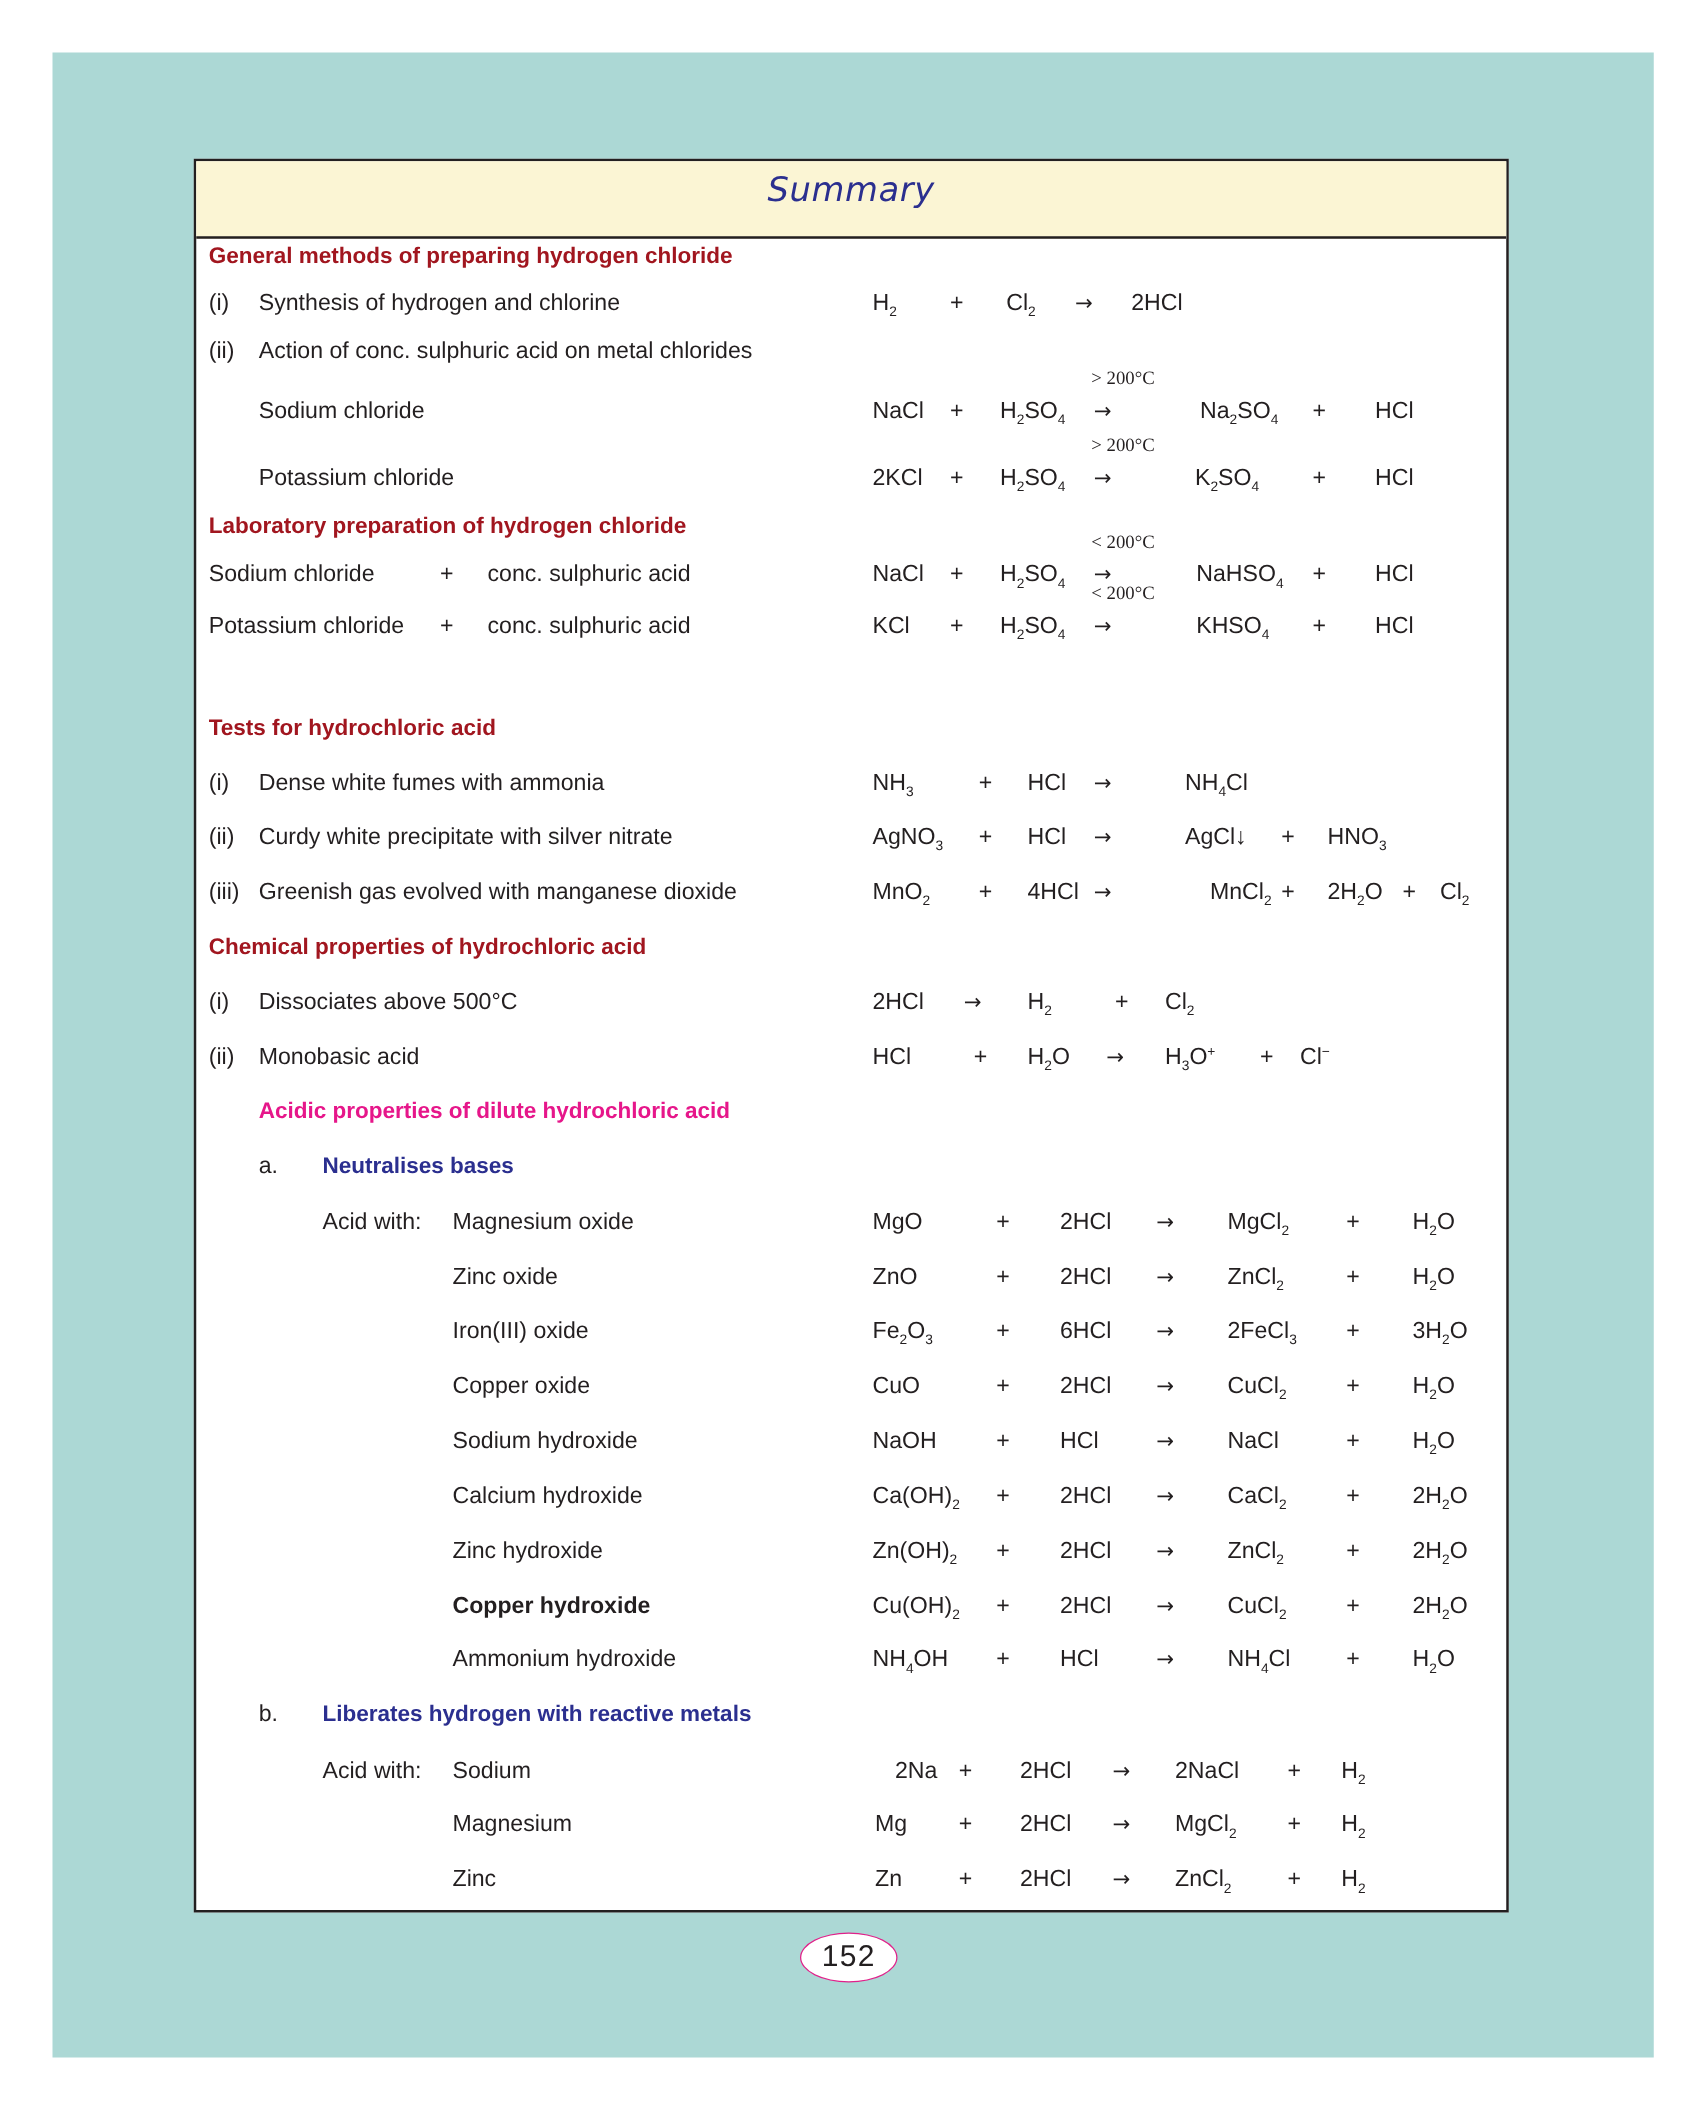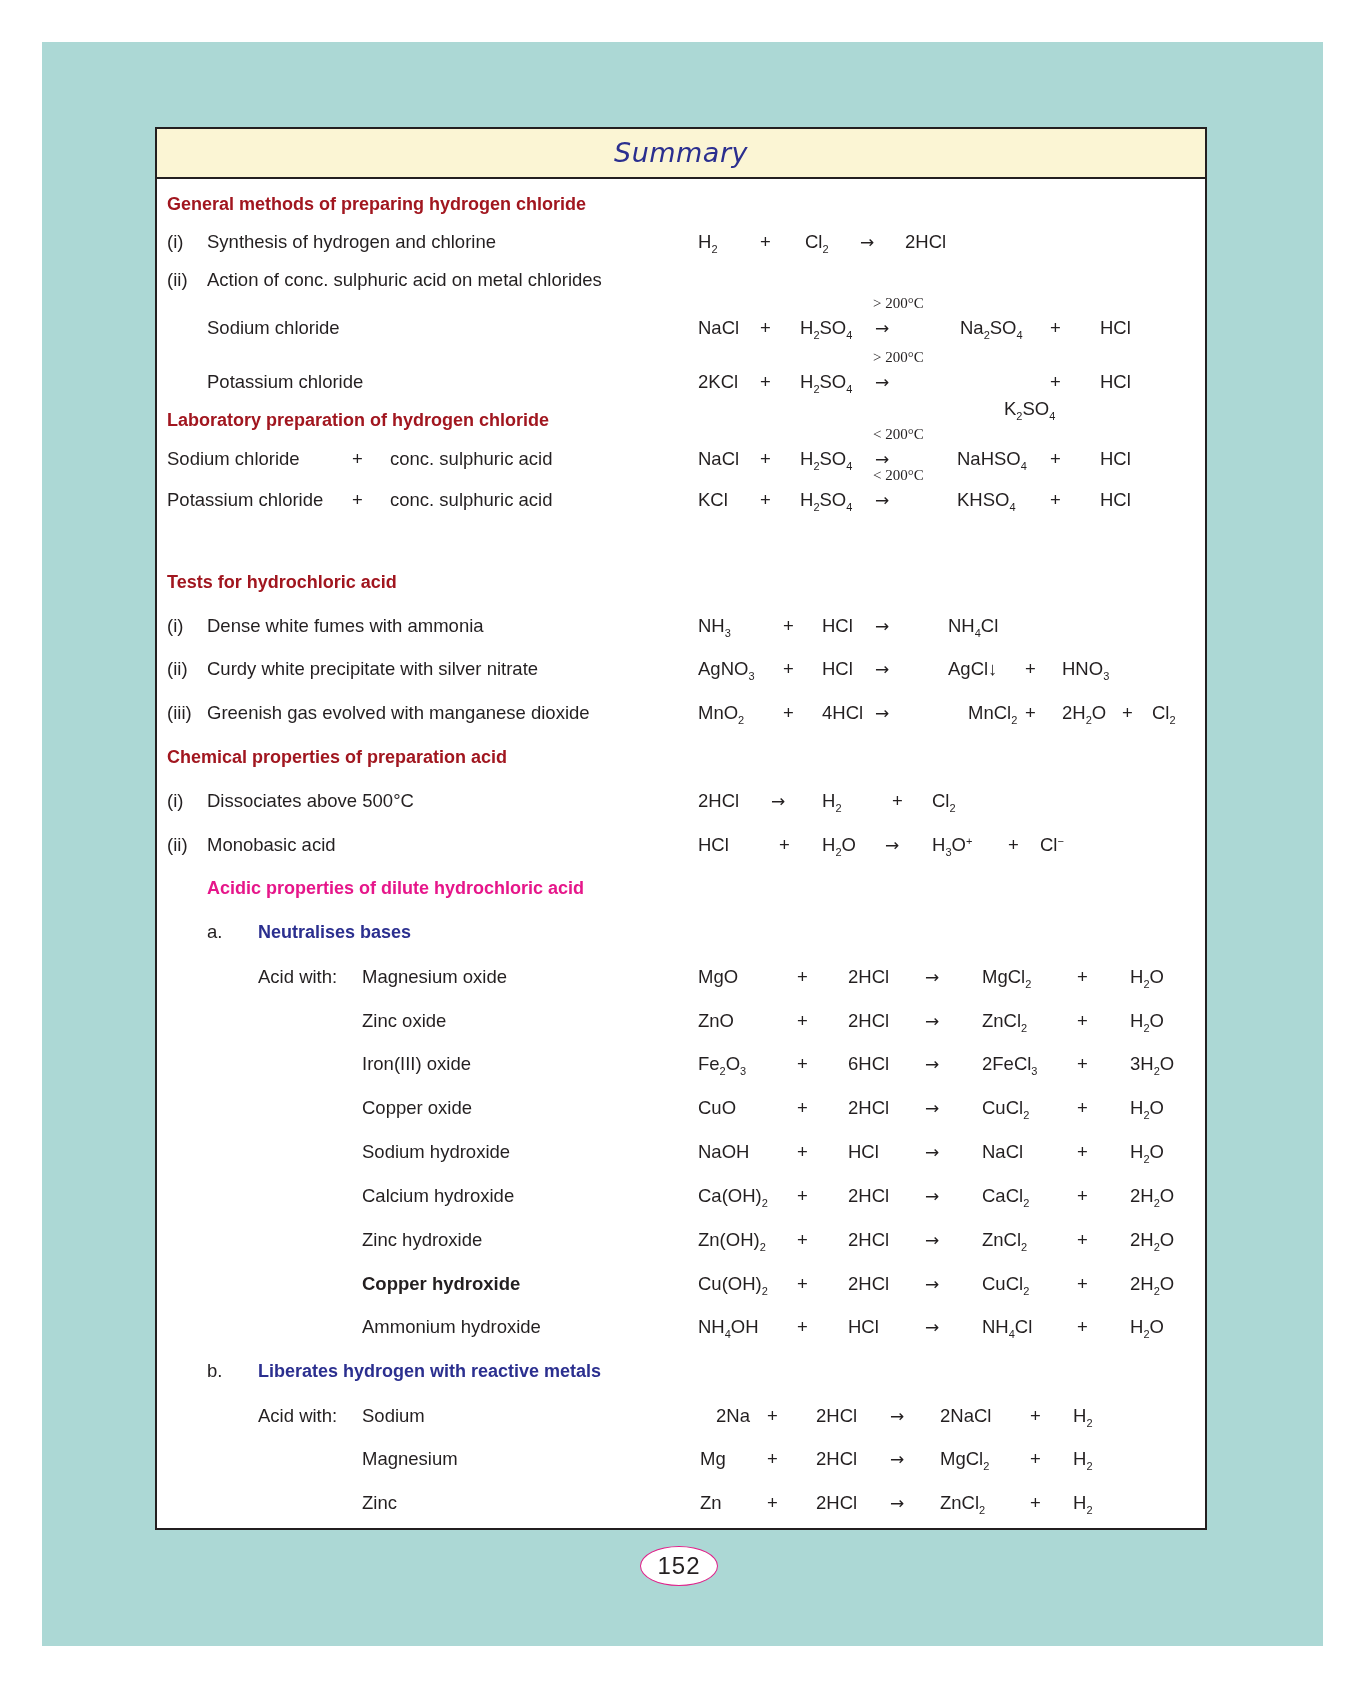--- a/index.html
+++ b/index.html
@@ -1,19 +1,19 @@
 <!DOCTYPE html>
 <html><head>
 <meta charset="utf-8">
 <style>
   html,body{margin:0;padding:0;background:#ffffff;}
   body{width:1366px;height:1690px;position:relative;overflow:hidden;font-family:"Liberation Sans",sans-serif;color:#231f20;}
   .page-bg{position:absolute;left:42px;top:42px;width:1281px;height:1604px;background:#acd8d5;}
   .box{position:absolute;left:155px;top:127px;width:1052px;height:1403px;background:#fff;border:2px solid #231f20;box-sizing:border-box;}
-  .box-header{position:absolute;left:0;top:0;width:100%;height:50px;background:#fbf5d4;border-bottom:2px solid #231f20;box-sizing:border-box;}
+  .box-header{position:absolute;left:0;top:0;width:100%;height:62px;background:#fbf5d4;border-bottom:2px solid #231f20;box-sizing:border-box;}
   .title{position:absolute;left:0;top:0;width:100%;height:48px;line-height:48px;text-align:center;font-family:"DejaVu Sans",sans-serif;font-style:italic;font-size:27px;color:#2b2f8f;letter-spacing:0.5px;}
   .t{position:absolute;font-size:18.5px;white-space:nowrap;line-height:22px;}
   .h-red{color:#a1161f;font-weight:bold;font-size:18px;}
   .h-pink{color:#e6168a;font-weight:bold;font-size:18px;}
   .h-blue{color:#2b2f8f;font-weight:bold;font-size:18px;}
   sub{font-size:11px;vertical-align:-5px;line-height:0;}
   sup{font-size:11px;vertical-align:6px;line-height:0;}
   .cond{position:absolute;font-family:"Liberation Serif",serif;font-size:15px;white-space:nowrap;}
   .arrow{font-family:"DejaVu Sans",sans-serif;font-size:17px;}
   .pagenum{position:absolute;left:640px;top:1546px;width:78px;height:40px;border:1.5px solid #e0218a;border-radius:50%;background:#fff;box-sizing:border-box;text-align:center;line-height:37px;font-size:24px;letter-spacing:1px;}
@@ -52,21 +52,21 @@
       <div class="t" style="left: 1050px; top: 317px;">+</div>
       <div class="t" style="left: 1100px; top: 317px;">HCl</div>
       <div class="cond" style="left: 873px; top: 295px;">&gt; 200°C</div>
     </div>
     <div class="t " style="left: 207px; top: 371px;">Potassium chloride</div>
     <div>
       <div class="t" style="left: 698px; top: 371px;">2KCl</div>
       <div class="t" style="left: 760px; top: 371px;">+</div>
       <div class="t" style="left: 800px; top: 371px;">H<sub>2</sub>SO<sub>4</sub></div>
       <div class="t" style="left: 875px; top: 371px;"><span class="arrow">→</span></div>
-      <div class="t" style="left: 1004px; top: 371px; margin-top: 27px;">K<sub>2</sub>SO<sub>4</sub></div>
+      <div class="t" style="left: 956px; top: 371px;">K<sub>2</sub>SO<sub>4</sub></div>
       <div class="t" style="left: 1050px; top: 371px;">+</div>
       <div class="t" style="left: 1100px; top: 371px;">HCl</div>
       <div class="cond" style="left: 873px; top: 349px;">&gt; 200°C</div>
     </div>
     <div class="t h-red" style="left: 167px; top: 409px;">Laboratory preparation of hydrogen chloride</div>
     <div class="t " style="left: 167px; top: 448px;">Sodium chloride</div>
     <div class="t " style="left: 352px; top: 448px;">+</div>
     <div class="t " style="left: 390px; top: 448px;">conc. sulphuric acid</div>
     <div>
       <div class="t" style="left: 698px; top: 448px;">NaCl</div>
@@ -118,21 +118,21 @@
       <div class="t" style="left: 698px; top: 702px;">MnO<sub>2</sub></div>
       <div class="t" style="left: 783px; top: 702px;">+</div>
       <div class="t" style="left: 822px; top: 702px;">4HCl</div>
       <div class="t" style="left: 875px; top: 702px;"><span class="arrow">→</span></div>
       <div class="t" style="left: 948px; top: 702px; margin-left: 20px;">MnCl<sub>2</sub></div>
       <div class="t" style="left: 1025px; top: 702px;">+</div>
       <div class="t" style="left: 1062px; top: 702px;">2H<sub>2</sub>O</div>
       <div class="t" style="left: 1122px; top: 702px;">+</div>
       <div class="t" style="left: 1152px; top: 702px;">Cl<sub>2</sub></div>
     </div>
-    <div class="t h-red" style="left: 167px; top: 746px;">Chemical properties of preparation acid</div>
+    <div class="t h-red" style="left: 167px; top: 746px;">Chemical properties of hydrochloric acid</div>
     <div class="t " style="left: 167px; top: 790px;">(i)</div>
     <div class="t " style="left: 207px; top: 790px;">Dissociates above 500°C</div>
     <div>
       <div class="t" style="left: 698px; top: 790px;">2HCl</div>
       <div class="t" style="left: 771px; top: 790px;"><span class="arrow">→</span></div>
       <div class="t" style="left: 822px; top: 790px;">H<sub>2</sub></div>
       <div class="t" style="left: 892px; top: 790px;">+</div>
       <div class="t" style="left: 932px; top: 790px;">Cl<sub>2</sub></div>
     </div>
     <div class="t " style="left: 167px; top: 834px;">(ii)</div>

